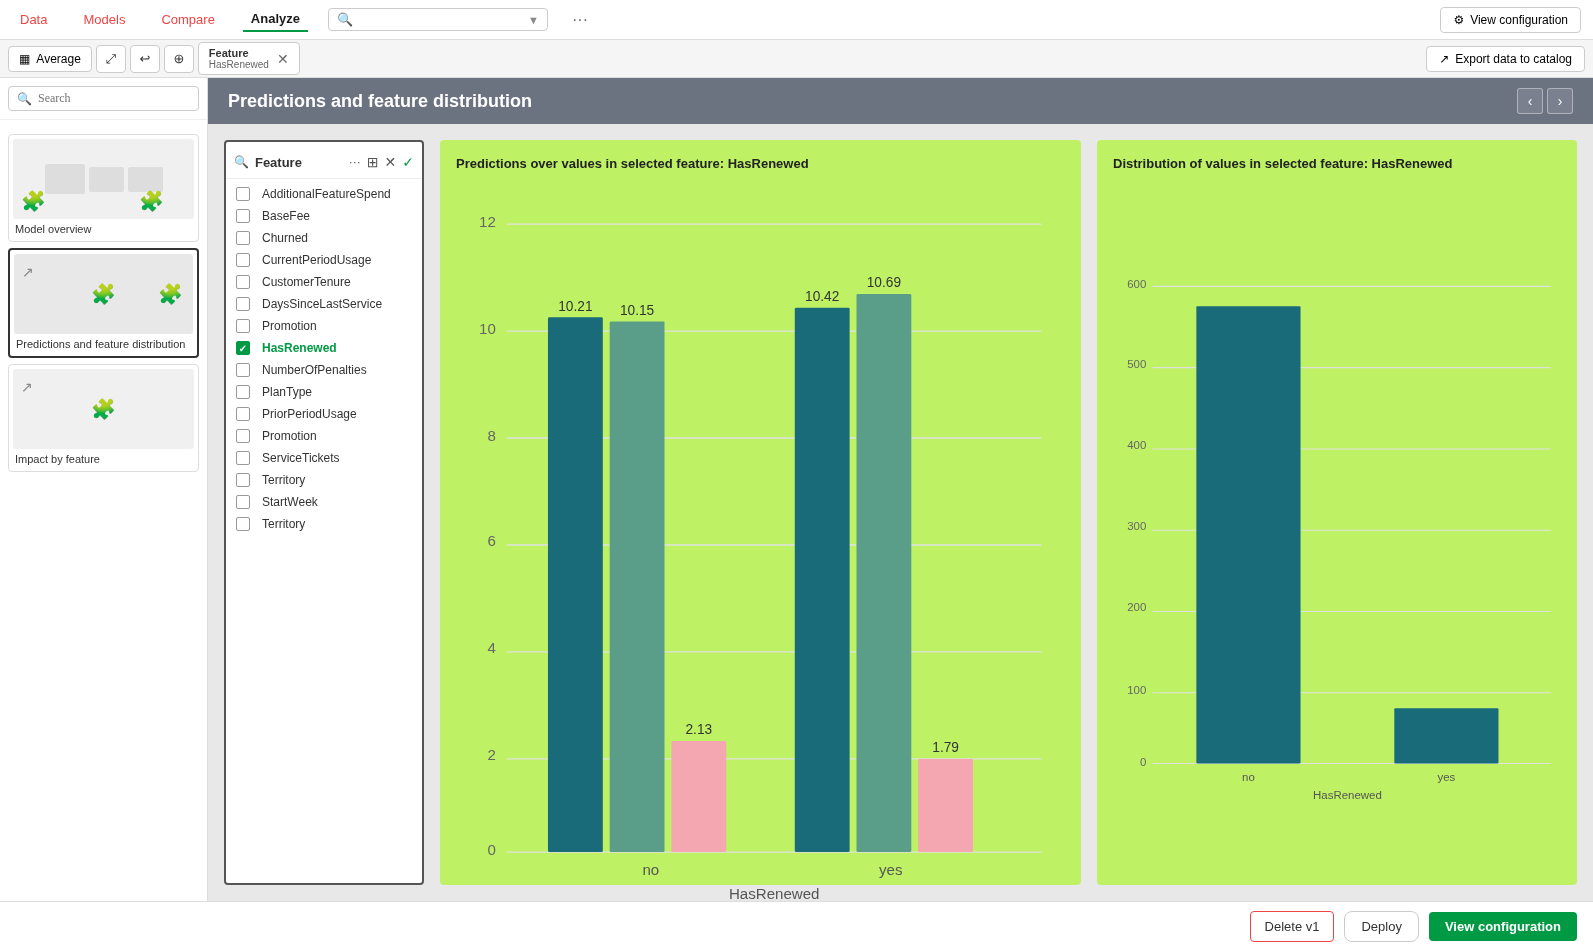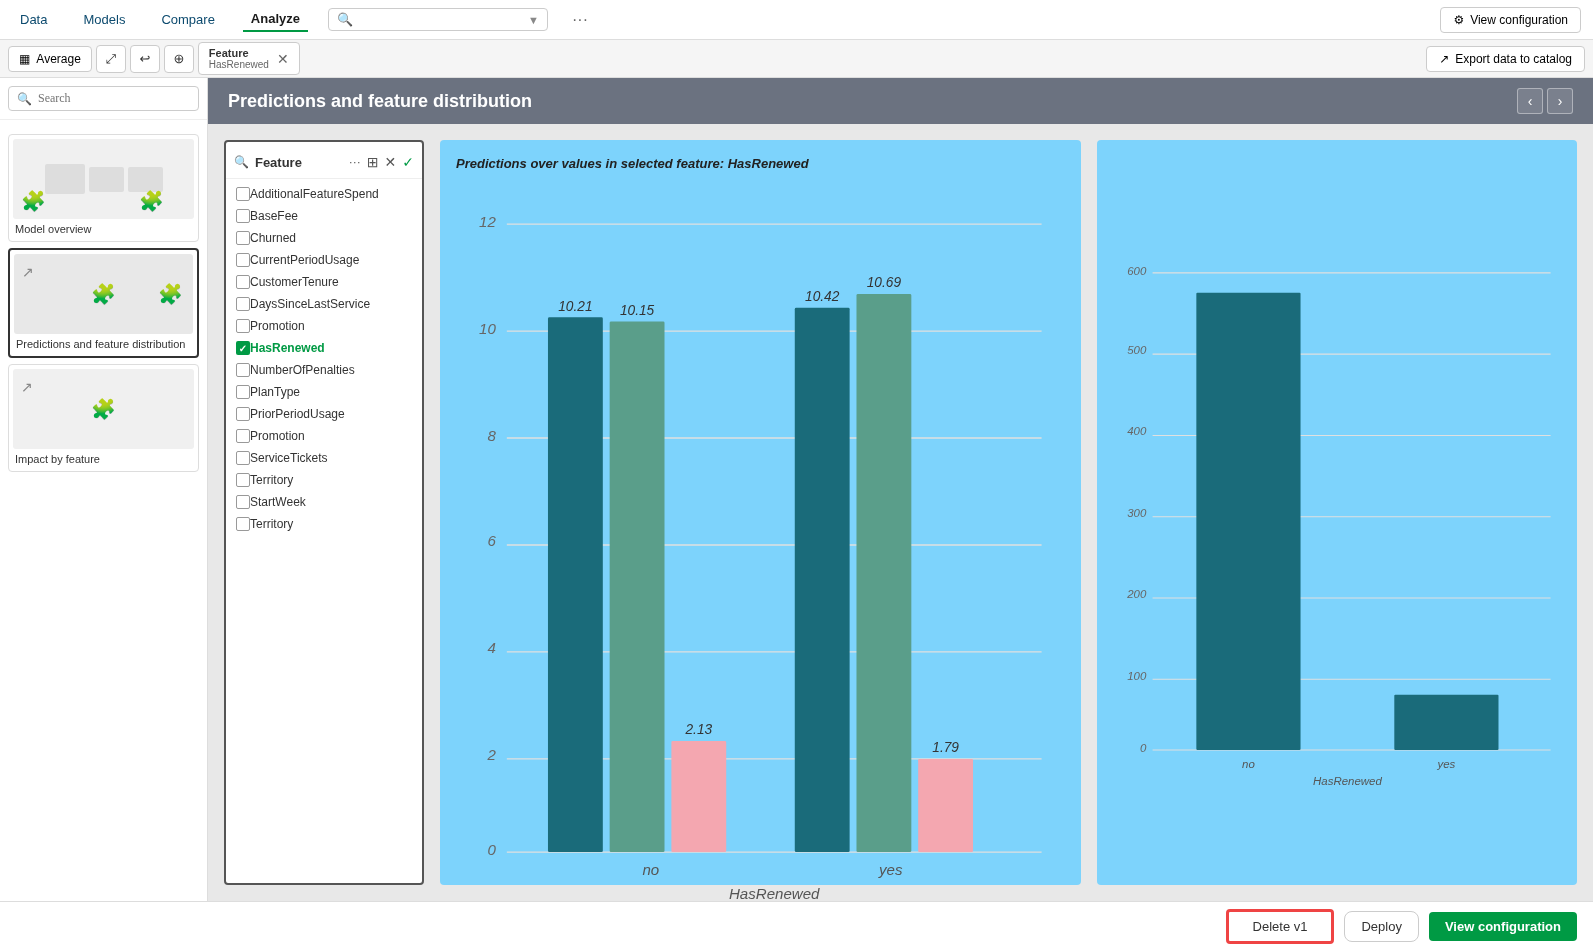--- a/index.html
+++ b/index.html
@@ -3,21 +3,21 @@
   <meta charset="utf-8">
   <style>
     * { box-sizing: border-box; margin: 0; padding: 0; }
     body { font-family: 'Segoe UI', Arial, sans-serif; font-size: 13px; background: #f0f0f0; color: #333; height: 951px; width: 1593px; overflow: hidden; }
 
     
     .top-nav {
       display: flex; align-items: center; height: 40px; background: #fff;
       border-bottom: 1px solid #ddd; padding: 0 12px; gap: 20px;
     }
-    .nav-item { padding: 4px 8px; cursor: pointer; font-size: 13px; color: #0c4a6e; }
+    .nav-item { padding: 4px 8px; cursor: pointer; font-size: 13px; color: #ef4444; }
     .nav-item.active { color: #1a1a1a; font-weight: 600; border-bottom: 2px solid #009a44; }
     .nav-search {
       display: flex; align-items: center; border: 1px solid #ccc; border-radius: 4px;
       padding: 3px 8px; flex: 0 0 220px; background: #fff; gap: 6px;
     }
     .nav-search input { border: none; outline: none; font-size: 13px; width: 100%; }
     .nav-more { margin-left: 4px; color: #666; font-size: 16px; cursor: pointer; }
     .nav-right { margin-left: auto; display: flex; align-items: center; gap: 8px; }
     .view-config-btn {
       display: flex; align-items: center; gap: 6px; padding: 5px 12px;
@@ -111,46 +111,46 @@
       display: flex; align-items: center; gap: 6px; padding: 4px 8px 8px;
       border-bottom: 1px solid #eee;
     }
     .feature-search-icon { font-size: 12px; color: #666; }
     .feature-label { font-size: 13px; font-weight: 600; }
     .feature-panel-icons { margin-left: auto; display: flex; gap: 6px; align-items: center; }
     .icon-btn { cursor: pointer; font-size: 14px; color: #555; }
     .icon-btn.green { color: #009a44; }
     .feature-items { overflow-y: auto; flex: 1; padding: 4px 0; }
     .feature-item {
-      display: flex; align-items: center; gap: 0; padding: 4px 10px;
+      display: flex; align-items: center; gap: 12px; padding: 4px 10px;
       font-size: 12px; cursor: pointer;
     }
     .feature-item.checked { font-weight: 600; }
     .feature-item .check-green {
       width: 14px; height: 14px; background: #009a44; border-radius: 2px;
       display: flex; align-items: center; justify-content: center; color: #fff; font-size: 10px; flex-shrink: 0;
     }
     .feature-item .check-empty {
       width: 14px; height: 14px; border: 1px solid #999; border-radius: 2px; flex-shrink: 0; background: #fff;
     }
 
     
     .chart-panel {
-      flex: 1; background: #7dd3fc; border-radius: 4px; padding: 16px;
-      display: flex; flex-direction: column; font-style: italic;
+      flex: 1; background: #bef264; border-radius: 4px; padding: 16px;
+      display: flex; flex-direction: column;
     }
     .chart-title { font-size: 13px; font-weight: 600; margin-bottom: 12px; color: #222; }
 
     
     .bottom-bar {
       height: 50px; background: #fff; border-top: 1px solid #ddd;
       display: flex; align-items: center; justify-content: flex-end; padding: 0 16px; gap: 10px;
     }
     .delete-btn {
-      padding: 7px 24px; border: 3px solid #ef4444; border-radius: 4px; background: #fff;
+      padding: 7px 14px; border: 1px solid #ef4444; border-radius: 4px; background: #fff;
       cursor: pointer; font-size: 13px; color: #333;
     }
     .deploy-btn {
       padding: 7px 16px; border: 1px solid #ccc; border-radius: 8px; background: #fff;
       cursor: pointer; font-size: 13px; color: #333;
     }
     .view-config-green-btn {
       padding: 7px 16px; border: none; border-radius: 4px; background: #009a44;
       cursor: pointer; font-size: 13px; color: #fff; font-weight: 600;
     }
@@ -391,20 +391,21 @@
           <rect x="50" y="535" width="12" height="12" fill="#1a6b7a"></rect>
           <text x="66" y="545" font-size="10" fill="#333">Average prediction</text>
           <rect x="170" y="535" width="12" height="12" fill="#5a9e8a"></rect>
           <text x="186" y="545" font-size="10" fill="#333">Average actual</text>
           <rect x="280" y="535" width="12" height="12" fill="#f4a7b0"></rect>
           <text x="296" y="545" font-size="10" fill="#333">MAE</text>
         </svg>
       </div>
 
       <div class="chart-panel" style="max-width:480px;">
+        <div class="chart-title">Distribution of values in selected feature: HasRenewed</div>
         <svg viewBox="0 0 430 520" width="100%" height="100%" style="overflow:visible;">
 
           <text x="32" y="32" font-size="11" fill="#666" text-anchor="end">600</text>
           <text x="32" y="108" font-size="11" fill="#666" text-anchor="end">500</text>
           <text x="32" y="186" font-size="11" fill="#666" text-anchor="end">400</text>
           <text x="32" y="264" font-size="11" fill="#666" text-anchor="end">300</text>
           <text x="32" y="342" font-size="11" fill="#666" text-anchor="end">200</text>
           <text x="32" y="421" font-size="11" fill="#666" text-anchor="end">100</text>
           <text x="32" y="490" font-size="11" fill="#666" text-anchor="end">0</text>
 

